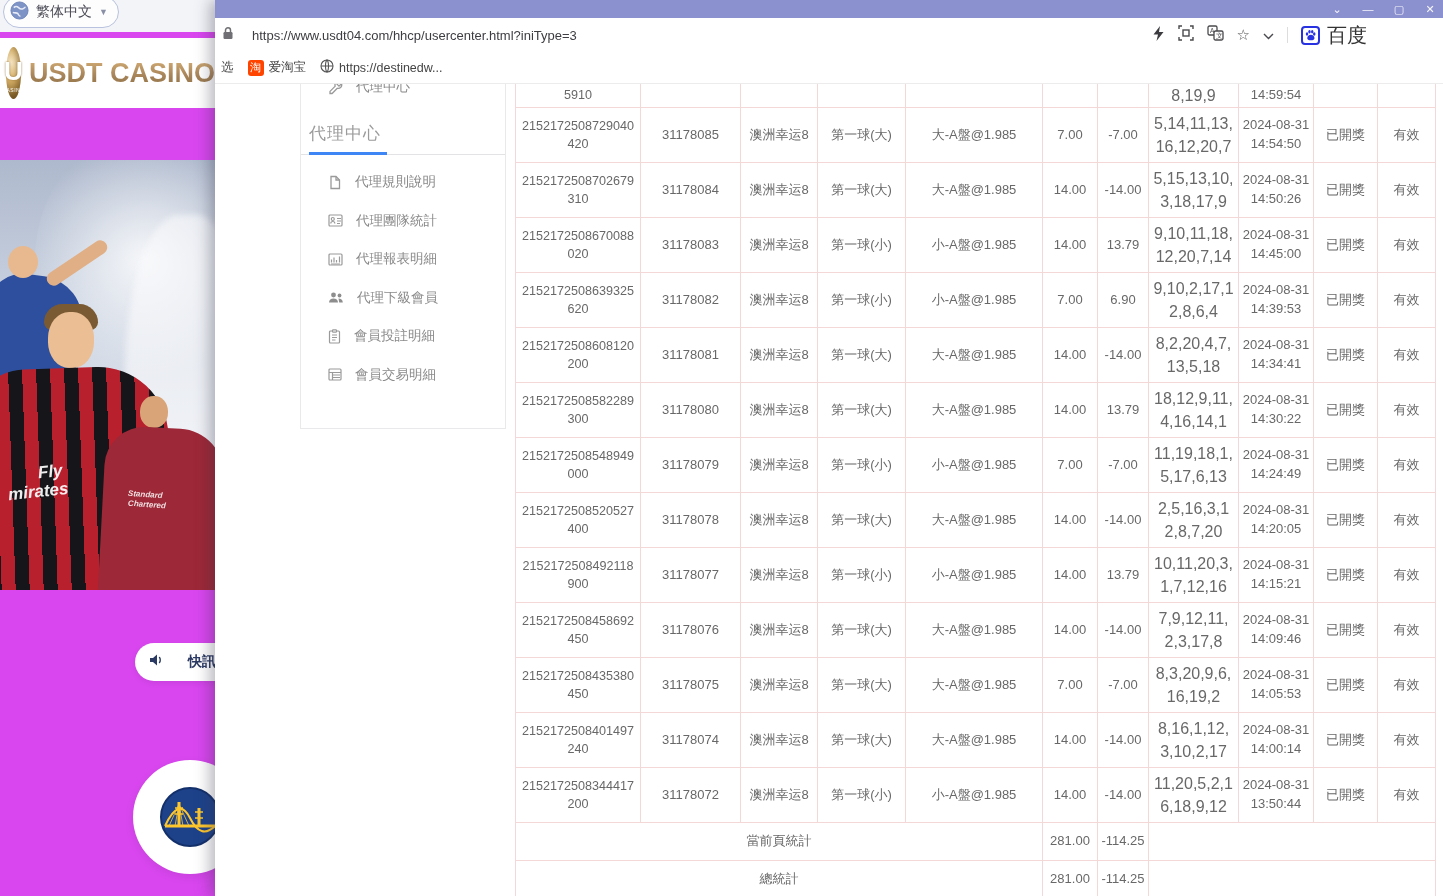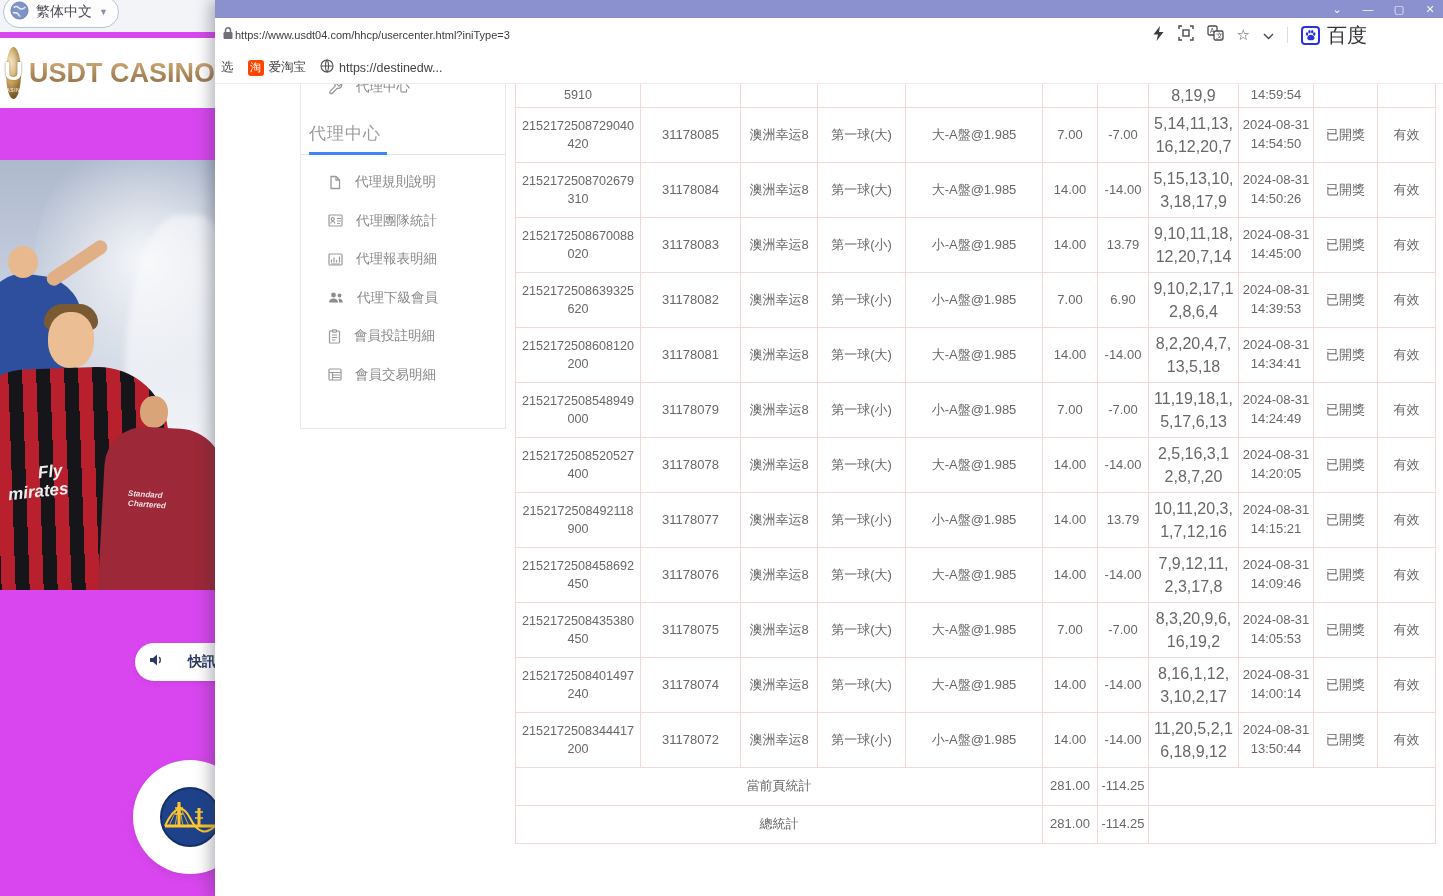--- a/index.html
+++ b/index.html
@@ -49,21 +49,21 @@
   
   .gsw-card { position:absolute; left:133px; top:760px; width:114px; height:114px; background:#fff; border-radius:50%;
     box-shadow:0 3px 10px rgba(0,0,0,.08); display:flex; align-items:center; justify-content:center; }
 
   
   .browser { position:absolute; left:215px; top:0; width:1228px; height:896px; background:#fff; box-shadow:-5px 0 14px rgba(50,50,70,.35); }
   .titlebar { position:absolute; left:0; top:0; width:100%; height:18px; }
   .win-controls { position:absolute; right:6px; top:0; height:18px; display:flex; align-items:center; gap:17px; }
   .win-controls .wc { color:rgba(255,255,255,.92); font-size:11px; line-height:18px; width:14px; text-align:center; cursor:default; }
   .addressbar { position:absolute; left:0; top:18px; width:100%; height:34px; background:#fff; display:flex; align-items:center; }
-  .url-text { margin-left:1px; font-size:11px; color:#3d3d42; }
+  .url-text { margin-left:18px; font-size:13px; color:#3d3d42; }
   .addr-right { position:absolute; right:76px; top:0; height:34px; display:flex; align-items:center; gap:13px; }
   .addr-sep { width:1px; height:16px; background:#ddd; }
   .baidu-badge { width:19px; height:19px; border:2px solid #2932e1; border-radius:4px; display:flex; align-items:center; justify-content:center; background:#fff; }
   .baidu-lbl { font-size:20px; color:#333; margin-left:-6px; }
   .star-ic { font-size:15px; color:#555; }
   .bookmarksbar { position:absolute; left:0; top:52px; width:100%; height:32px; background:#fff; border-bottom:1px solid #ececec;
     display:flex; align-items:center; font-size:12.5px; color:#444; }
   .bm-item { display:flex; align-items:center; gap:5px; margin-left:14px; cursor:default; }
   .tb-badge { width:16px; height:16px; background:#ff4400; border-radius:3px; color:#fff; font-size:11px; display:flex; align-items:center; justify-content:center; }
 
@@ -395,20 +395,36 @@
                 <td class="">-14.00</td>
                 <td class="c-result">8,2,20,4,7,13,5,18</td>
                 <td class="">
                   <div>2024-08-31</div>
                   <div>14:34:41</div>
                 </td>
                 <td class="">已開獎</td>
                 <td class="">有效</td>
               </tr>
               <tr class="data-row">
+                <td class="c-order">2152172508582289300</td>
+                <td class="">31178080</td>
+                <td class="">澳洲幸运8</td>
+                <td class="">第一球(大)</td>
+                <td class="">大-A盤@1.985</td>
+                <td class="">14.00</td>
+                <td class="">13.79</td>
+                <td class="c-result">18,12,9,11,4,16,14,1</td>
+                <td class="">
+                  <div>2024-08-31</div>
+                  <div>14:30:22</div>
+                </td>
+                <td class="">已開獎</td>
+                <td class="">有效</td>
+              </tr>
+              <tr class="data-row">
                 <td class="c-order">2152172508548949000</td>
                 <td class="">31178079</td>
                 <td class="">澳洲幸运8</td>
                 <td class="">第一球(小)</td>
                 <td class="">小-A盤@1.985</td>
                 <td class="">7.00</td>
                 <td class="">-7.00</td>
                 <td class="c-result">11,19,18,1,5,17,6,13</td>
                 <td class="">
                   <div>2024-08-31</div>

